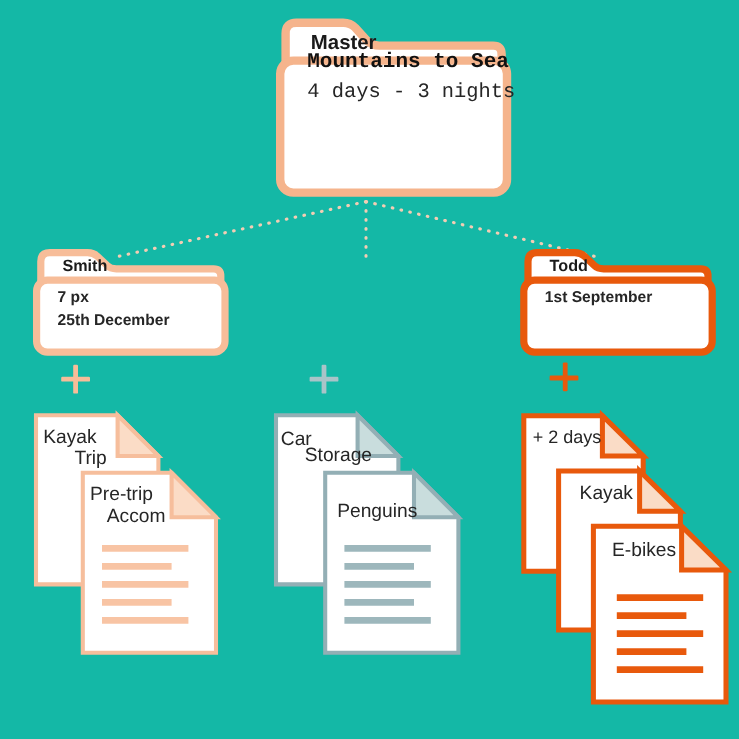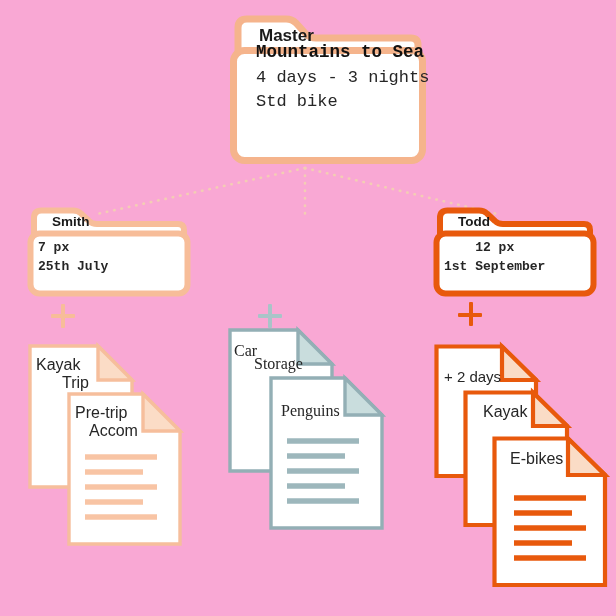--- a/index.html
+++ b/index.html
@@ -9,21 +9,21 @@
     background: #ffffff;
   }
   body {
     font-family: "Liberation Sans", sans-serif;
     -webkit-font-smoothing: antialiased;
   }
   #canvas {
     position: relative;
     width: 616px;
     height: 616px;
-    background: #f9a8d4;
+    background: #14b8a6;
     overflow: hidden;
   }
 
   
   #connectors {
     position: absolute;
     left: 0;
     top: 0;
     width: 616px;
     height: 616px;
@@ -61,21 +61,21 @@
     color: #111111;
   }
 
   
   #master-folder .folder-tab-label { font-size: 17px; left: 31px; top: 12px; }
   #master-folder .folder-body-text { left: 28px; top: 26px; font-size: 17px; line-height: 24px; font-family: Liberation Mono, monospace; }
   #master-folder .folder-body-text .line.title { font-size: 17.5px; margin-bottom: 2px; }
 
   
   .child-folder .folder-tab-label { font-size: 13.5px; left: 26px; top: 8px; }
-  .child-folder .folder-body-text { left: 12px; top: 32px; font-size: 13px; line-height: 19px; font-weight: bold; font-family: Liberation Mono, monospace; }
+  .child-folder .folder-body-text { left: 22px; top: 32px; font-size: 13px; line-height: 19px; font-weight: bold; }
 
   
   .plus-sign {
     position: absolute;
     width: 24px;
     height: 24px;
     z-index: 4;
   }
   .plus-sign::before,
   .plus-sign::after {
@@ -139,33 +139,32 @@
     <svg width="200" height="152" viewBox="0 0 200 152">
 
       <path d="M10,40 L10,14 Q10,5 19,5 L58,5 Q64,5 68,9 L78,20 Q82,24 88,24 L183,24 Q190,24 190,31 L190,44" fill="#FFFFFF" stroke="#F5B48C" stroke-width="7" stroke-linejoin="round" stroke-linecap="round"></path>
 
       <rect x="5.5" y="36.5" width="189" height="110" rx="11" ry="11" fill="#FFFFFF" stroke="#F5B48C" stroke-width="7"></rect>
     </svg>
     <div class="folder-tab-label">Master</div>
     <div class="folder-body-text">
       <span class="line title">Mountains to Sea</span>
       <span class="line">4 days - 3 nights</span>
-      <span class="line">Std bike</span>
     </div>
   </div>
 
   <div class="folder child-folder" id="smith-folder" style="left:26px; top:206px; width:166px; height:92px;">
     <svg width="166" height="92" viewBox="0 0 166 92">
       <path d="M8,30 L8,12 Q8,4.5 15.5,4.5 L47,4.5 Q52,4.5 55,7.5 L63,15 Q66,18 71,18 L152,18 Q158,18 158,24 L158,34" fill="#FFFFFF" stroke="#F7BD99" stroke-width="6" stroke-linejoin="round" stroke-linecap="round"></path>
       <rect x="4.5" y="27.5" width="157" height="60" rx="9" ry="9" fill="#FFFFFF" stroke="#F7BD99" stroke-width="6"></rect>
     </svg>
     <div class="folder-tab-label">Smith</div>
     <div class="folder-body-text">
       <span class="line">7 px</span>
-      <span class="line">25th July</span>
+      <span class="line">25th December</span>
     </div>
   </div>
 
   <div class="plus-sign" style="left:51px; top:304px; color:#F7BD99;"></div>
 
   <div class="doc-stack" style="left:28px; top:344px; width:160px; height:200px;">
 
     <div class="doc" style="left:0px; top:0px;">
       <svg width="110" height="145" viewBox="0 0 110 145">
         <path d="M2,2 L70,2 L104,36 L104,143 L2,143 Z" fill="#FFFFFF" stroke="#F6BE9C" stroke-width="3.4" stroke-linejoin="miter"></path>
@@ -192,21 +191,21 @@
       <div class="doc-label" style="left:8px; top:12px;">
         <span class="l1">Pre-trip</span>
         <span class="l2" style="padding-left:14px;">Accom</span>
       </div>
     </div>
   </div>
 
 
   <div class="plus-sign" style="left:258px; top:304px; color:#A9C4C8;"></div>
 
-  <div class="doc-stack" style="left:228px; top:328px; width:170px; height:200px;font-family:Liberation Serif, serif;">
+  <div class="doc-stack" style="left:228px; top:344px; width:170px; height:200px;">
 
     <div class="doc" style="left:0px; top:0px;">
       <svg width="110" height="145" viewBox="0 0 110 145">
         <path d="M2,2 L70,2 L104,36 L104,143 L2,143 Z" fill="#FFFFFF" stroke="#93AFB5" stroke-width="3.4" stroke-linejoin="miter"></path>
         <path d="M70,2 L104,36 L70,36 Z" fill="#C9DDDD" stroke="#93AFB5" stroke-width="3.4" stroke-linejoin="miter"></path>
       </svg>
       <div class="doc-label" style="left:6px; top:14px;">
         <span class="l1">Car</span>
         <span class="l2" style="padding-left:20px; margin-top:-5px;">Storage</span>
       </div>
@@ -231,35 +230,34 @@
     </div>
   </div>
 
   <div class="folder child-folder" id="todd-folder" style="left:432px; top:206px; width:166px; height:92px;text-align:center;">
     <svg width="166" height="92" viewBox="0 0 166 92">
       <path d="M8,30 L8,12 Q8,4.5 15.5,4.5 L47,4.5 Q52,4.5 55,7.5 L63,15 Q66,18 71,18 L152,18 Q158,18 158,24 L158,34" fill="#FFFFFF" stroke="#E8590C" stroke-width="6" stroke-linejoin="round" stroke-linecap="round"></path>
       <rect x="4.5" y="27.5" width="157" height="60" rx="9" ry="9" fill="#FFFFFF" stroke="#E8590C" stroke-width="6"></rect>
     </svg>
     <div class="folder-tab-label">Todd</div>
     <div class="folder-body-text">
-      <span class="line">12 px</span>
       <span class="line">1st September</span>
     </div>
   </div>
 
   <div class="plus-sign" style="left:458px; top:302px; color:#E8590C; width:26px; height:26px;"></div>
 
   <div class="doc-stack" style="left:434px; top:344px; width:180px; height:230px;">
 
     <div class="doc" style="left:0px; top:0px;">
       <svg width="108" height="135" viewBox="0 0 108 135">
         <path d="M2.5,2.5 L68,2.5 L102,36 L102,132 L2.5,132 Z" fill="#FFFFFF" stroke="#E8590C" stroke-width="4.2" stroke-linejoin="miter"></path>
         <path d="M68,2.5 L102,36 L68,36 Z" fill="#FADCC6" stroke="#E8590C" stroke-width="4.2" stroke-linejoin="miter"></path>
       </svg>
-      <div class="doc-label" style="left:10px; top:12px; font-size:15px;margin-top:12px;">
+      <div class="doc-label" style="left:10px; top:12px; font-size:15px;">
         <span class="l1">+ 2 days</span>
       </div>
     </div>
 
     <div class="doc" style="left:29px; top:46px;">
       <svg width="110" height="138" viewBox="0 0 110 138">
         <path d="M2.5,2.5 L70,2.5 L104,36 L104,135 L2.5,135 Z" fill="#FFFFFF" stroke="#E8590C" stroke-width="4.2" stroke-linejoin="miter"></path>
         <path d="M70,2.5 L104,36 L70,36 Z" fill="#FADCC6" stroke="#E8590C" stroke-width="4.2" stroke-linejoin="miter"></path>
       </svg>
       <div class="doc-label" style="left:20px; top:13px;">

